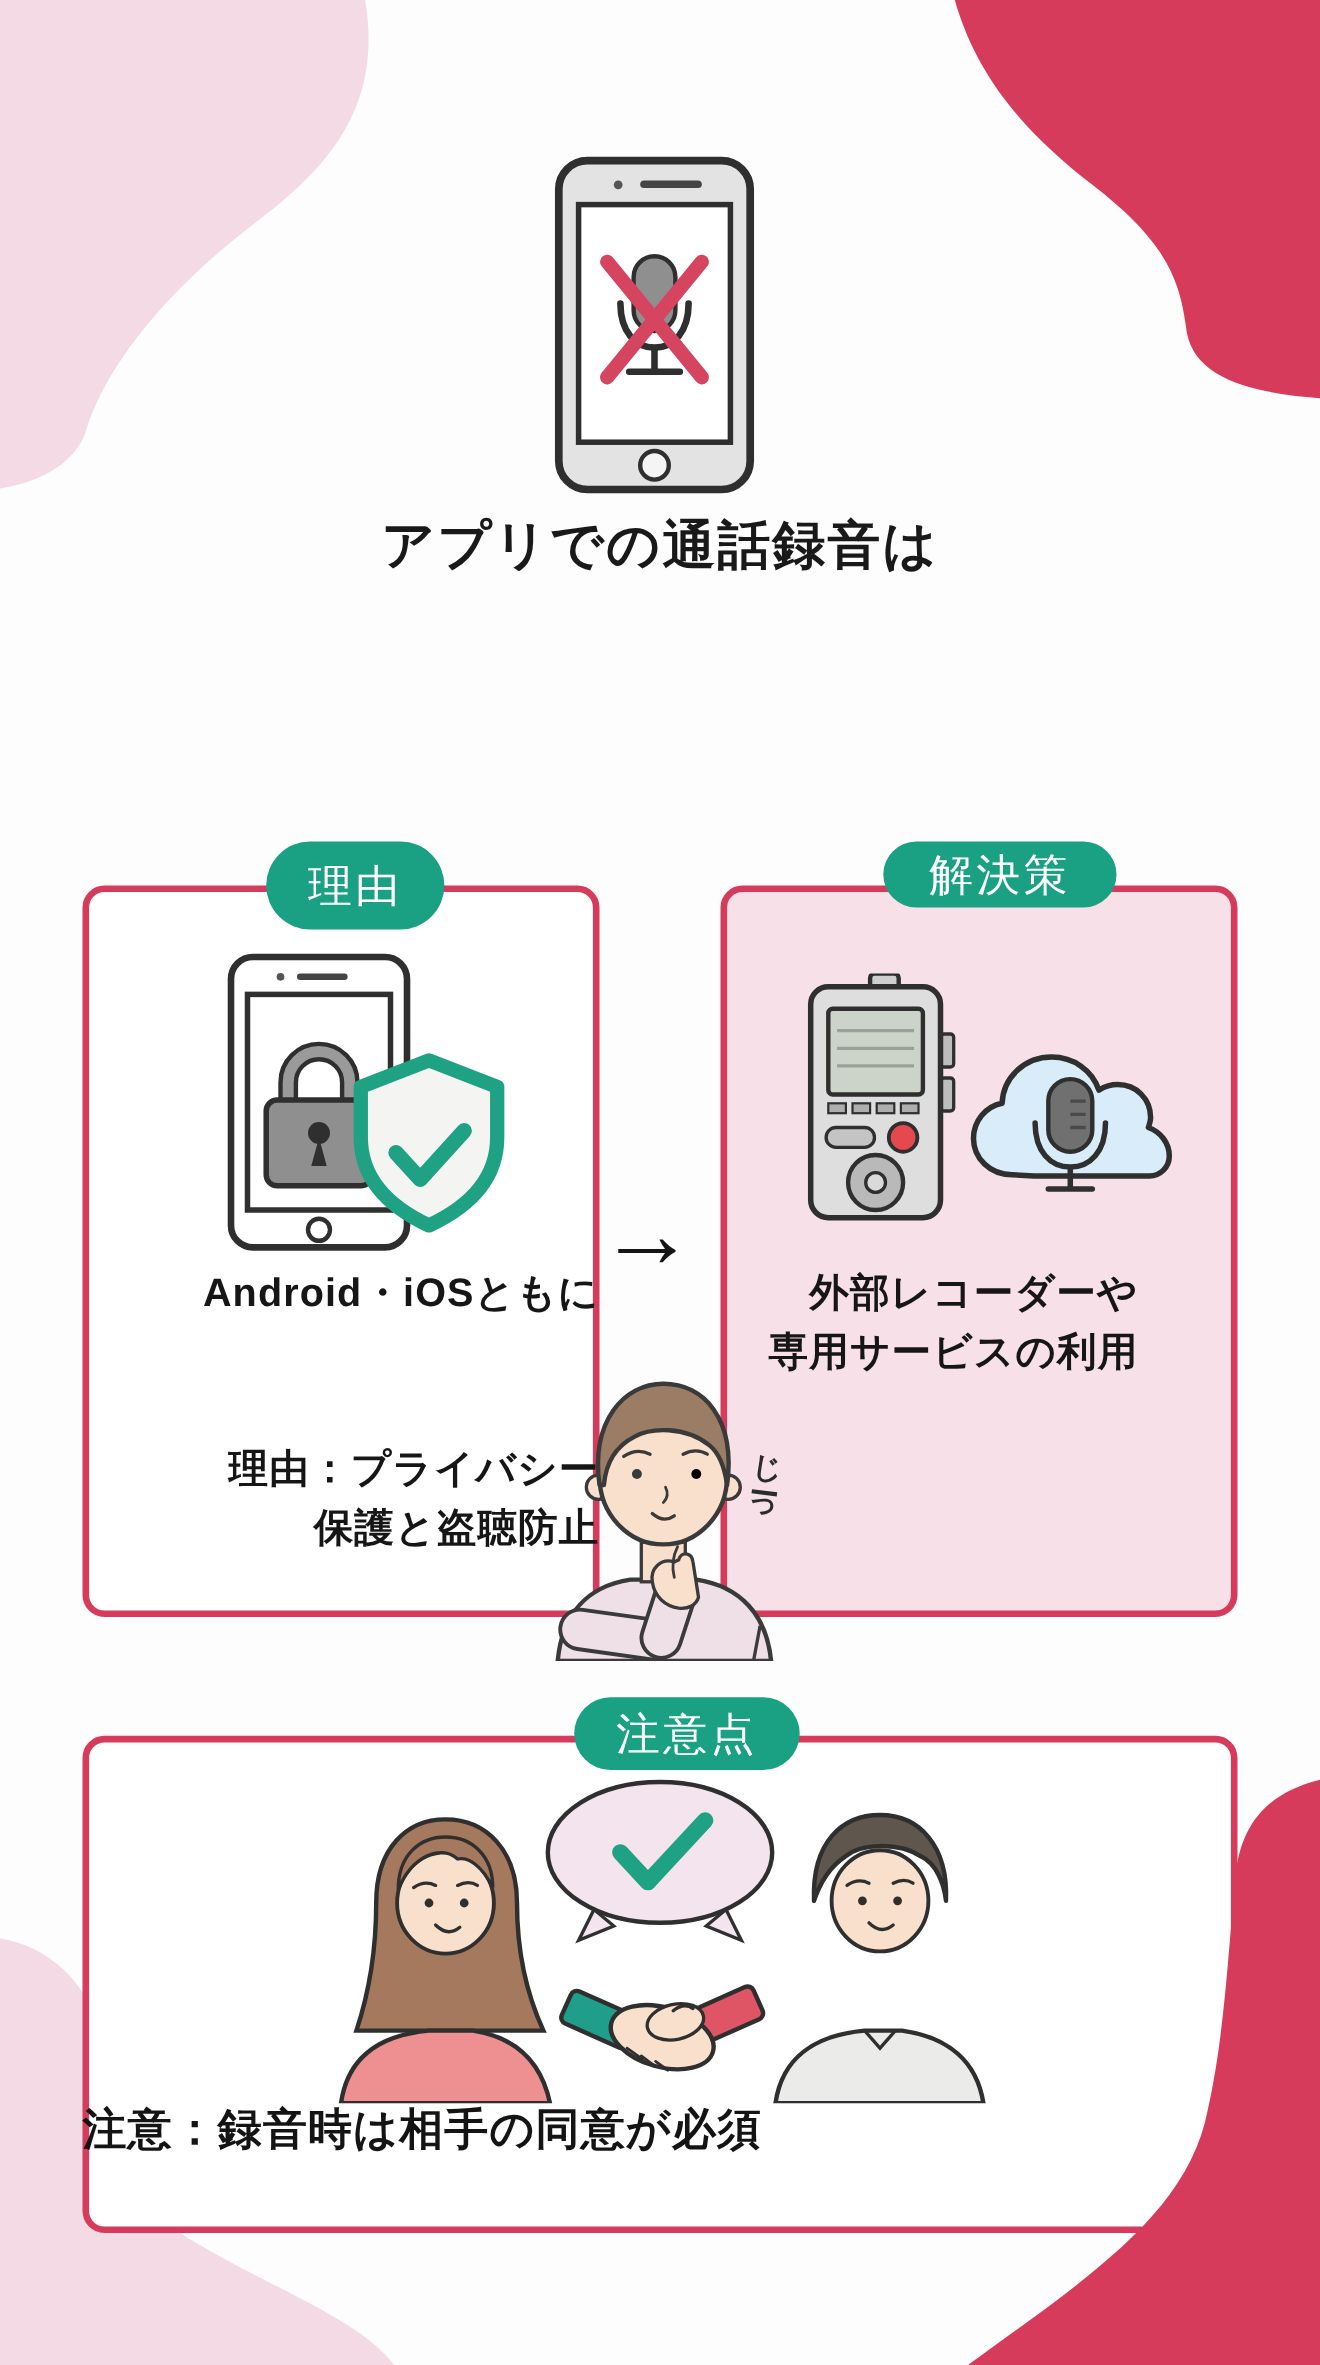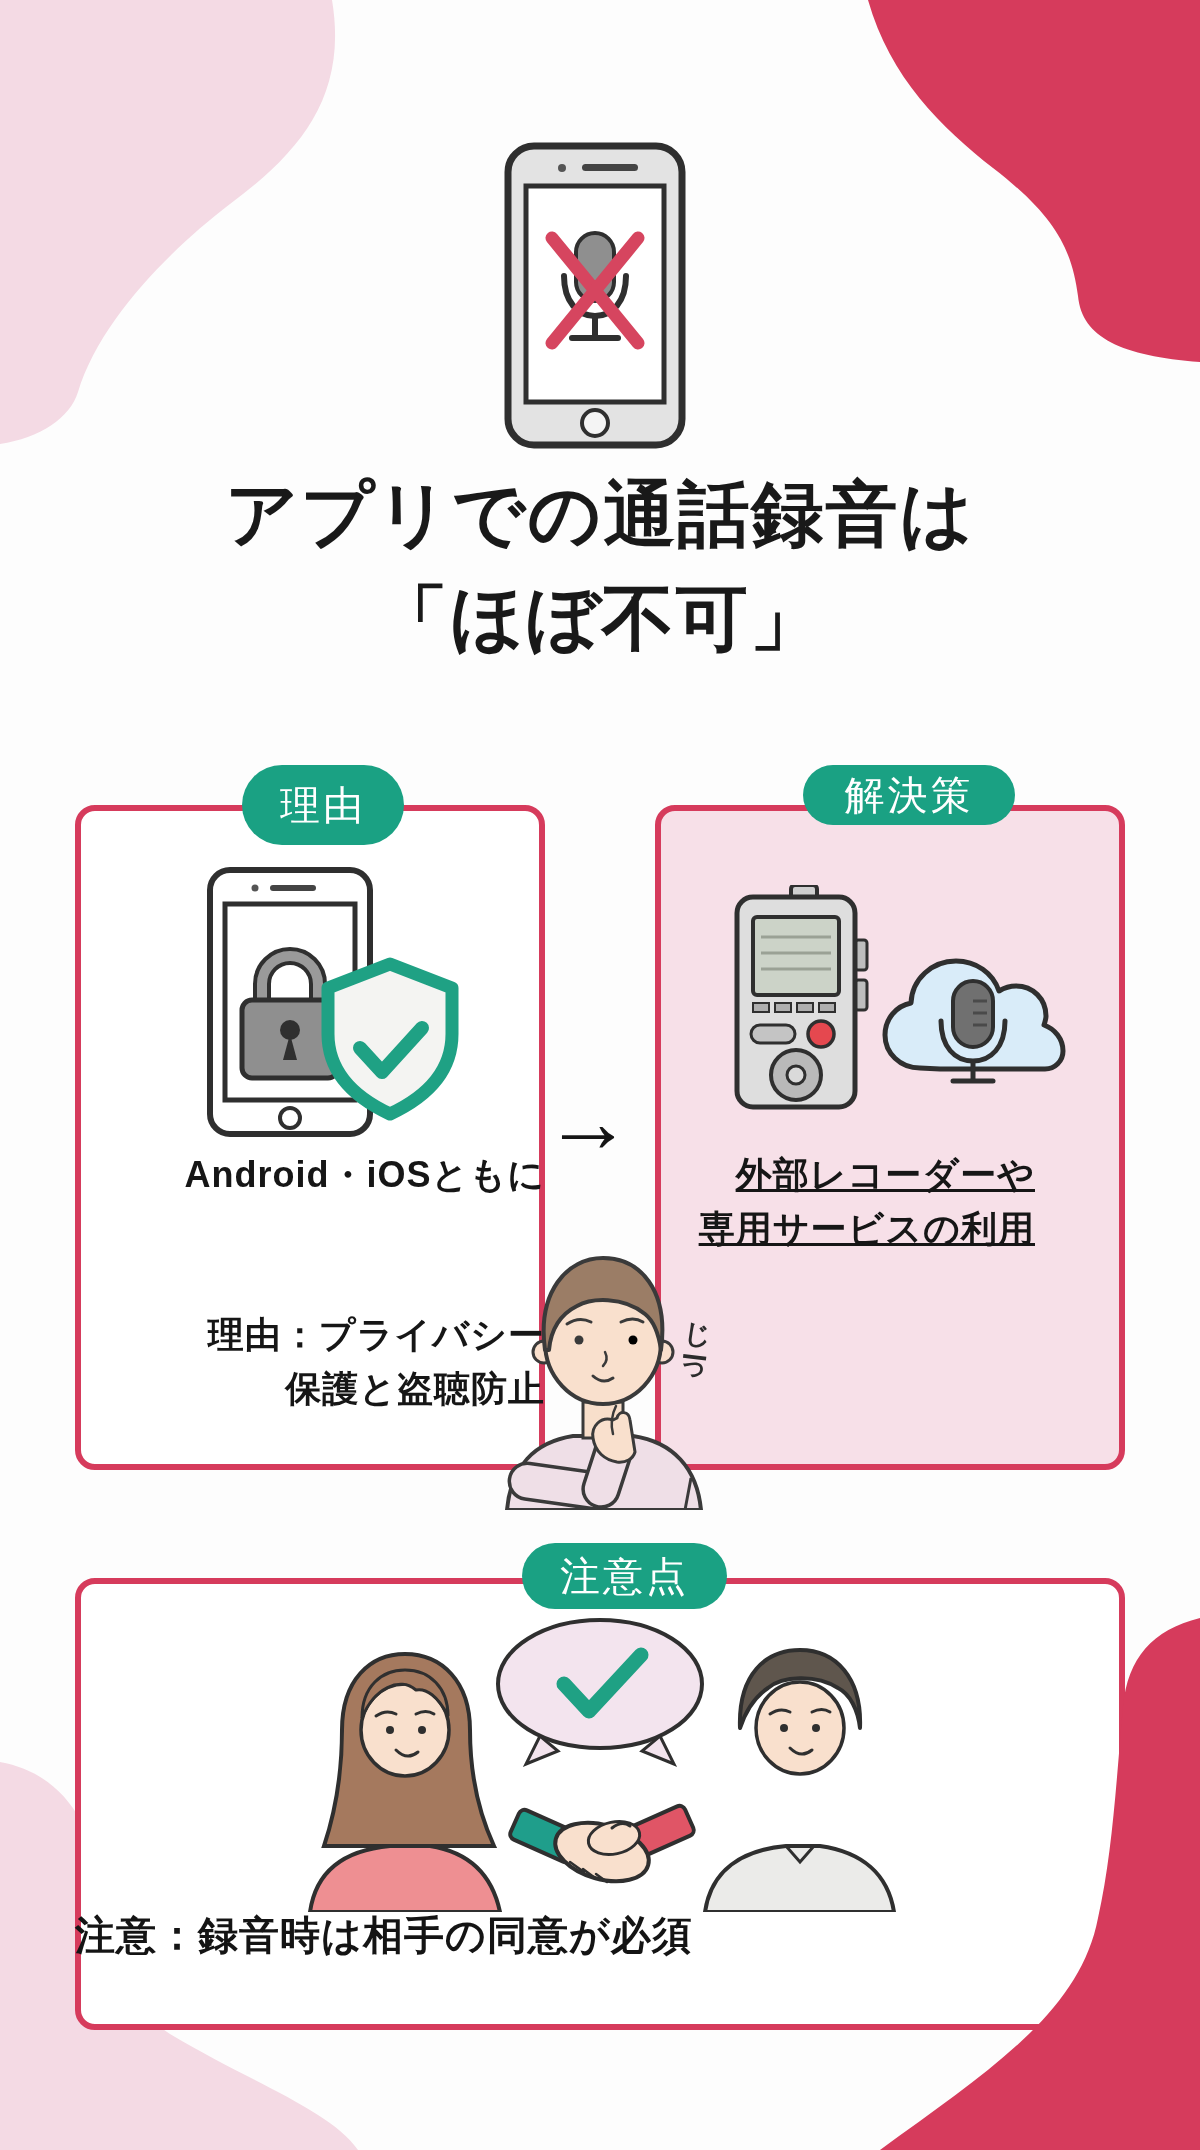--- a/index.html
+++ b/index.html
@@ -18,21 +18,21 @@
     font-family:"Liberation Sans","DejaVu Sans",sans-serif;
     overflow:hidden;
     color:var(--text);
   }
   .blob{position:absolute;z-index:0;}
   .blob-br{z-index:2;}
   .hero-icon{position:absolute;left:500px;top:138px;z-index:1;}
   .title{
     position:absolute;left:0;top:462px;width:1200px;
     text-align:center;z-index:1;
-    font-weight:800;font-size:72px;line-height:1.45;color:#191919;
+    font-weight:800;font-size:48px;line-height:1.45;color:#191919;
     letter-spacing:2px;
   }
   .panel{
     position:absolute;z-index:1;
     border:6px solid var(--red);
     border-radius:20px;
     background:#ffffff;
   }
   .panel.pink{background:var(--panel-pink);}
   .badge{
@@ -94,21 +94,20 @@
     <line x1="72" y1="200" x2="118" y2="200" stroke="#2f2f2f" stroke-width="6" stroke-linecap="round"></line>
   </g>
   <g>
     <line x1="52" y1="100" x2="138" y2="205" stroke="#d6455f" stroke-width="13" stroke-linecap="round"></line>
     <line x1="138" y1="100" x2="52" y2="205" stroke="#d6455f" stroke-width="13" stroke-linecap="round"></line>
   </g>
 </svg>
 
 <div class="title">
   <div>アプリでの通話録音は</div>
-  <div>「ほぼ不可」</div>
 </div>
 
 <div class="panel" style="left:75px;top:805px;width:470px;height:665px;"></div>
 <div class="badge" style="left:242px;top:765px;width:162px;height:80px;">
   <span>理由</span>
 </div>
 
 <svg class="illus" style="left:150px;top:862px;" width="310" height="280" viewBox="0 0 310 280">
   <rect x="60" y="8" width="160" height="264" rx="20" fill="#ffffff" stroke="#2f2f2f" stroke-width="6"></rect>
   <circle cx="105" cy="26" r="3.5" fill="#555"></circle>
@@ -167,21 +166,21 @@
     <rect x="258" y="96" width="40" height="66" rx="20" fill="#707070" stroke="#2f2f2f" stroke-width="4"></rect>
     <line x1="278" y1="116" x2="292" y2="116" stroke="#4a4a4a" stroke-width="3"></line>
     <line x1="278" y1="128" x2="292" y2="128" stroke="#4a4a4a" stroke-width="3"></line>
     <line x1="278" y1="140" x2="292" y2="140" stroke="#4a4a4a" stroke-width="3"></line>
     <path d="M246,136 c0,26 14,40 32,40 c18,0 32,-14 32,-40" fill="none" stroke="#2f2f2f" stroke-width="5" stroke-linecap="round"></path>
     <line x1="278" y1="176" x2="278" y2="196" stroke="#2f2f2f" stroke-width="5"></line>
     <line x1="258" y1="196" x2="298" y2="196" stroke="#2f2f2f" stroke-width="5" stroke-linecap="round"></line>
   </g>
 </svg>
 
-<div class="panel-text" style="left:655px;top:1148px;width:380px;text-decoration:underline;">
+<div class="panel-text" style="left:655px;top:1148px;width:380px;">
   <div>外部レコーダーや</div>
   <div>専用サービスの利用</div>
 </div>
 
 <svg class="illus man" style="left:495px;top:1240px;" width="215" height="270" viewBox="0 0 215 270">
   <path d="M12,270 C16,226 40,202 78,196 L138,196 C178,202 202,228 206,270 Z" fill="#efdfe7" stroke="#3a3a3a" stroke-width="4"></path>
   <path d="M96,196 l12,14 l14,-12" fill="none" stroke="#3a3a3a" stroke-width="3"></path>
   <line x1="196" y1="238" x2="190" y2="270" stroke="#3a3a3a" stroke-width="3"></line>
   <rect x="88" y="162" width="40" height="36" fill="#f8dfcb" stroke="#3a3a3a" stroke-width="3"></rect>
   <circle cx="49" cy="112" r="11" fill="#f9e0cd" stroke="#3a3a3a" stroke-width="3"></circle>

